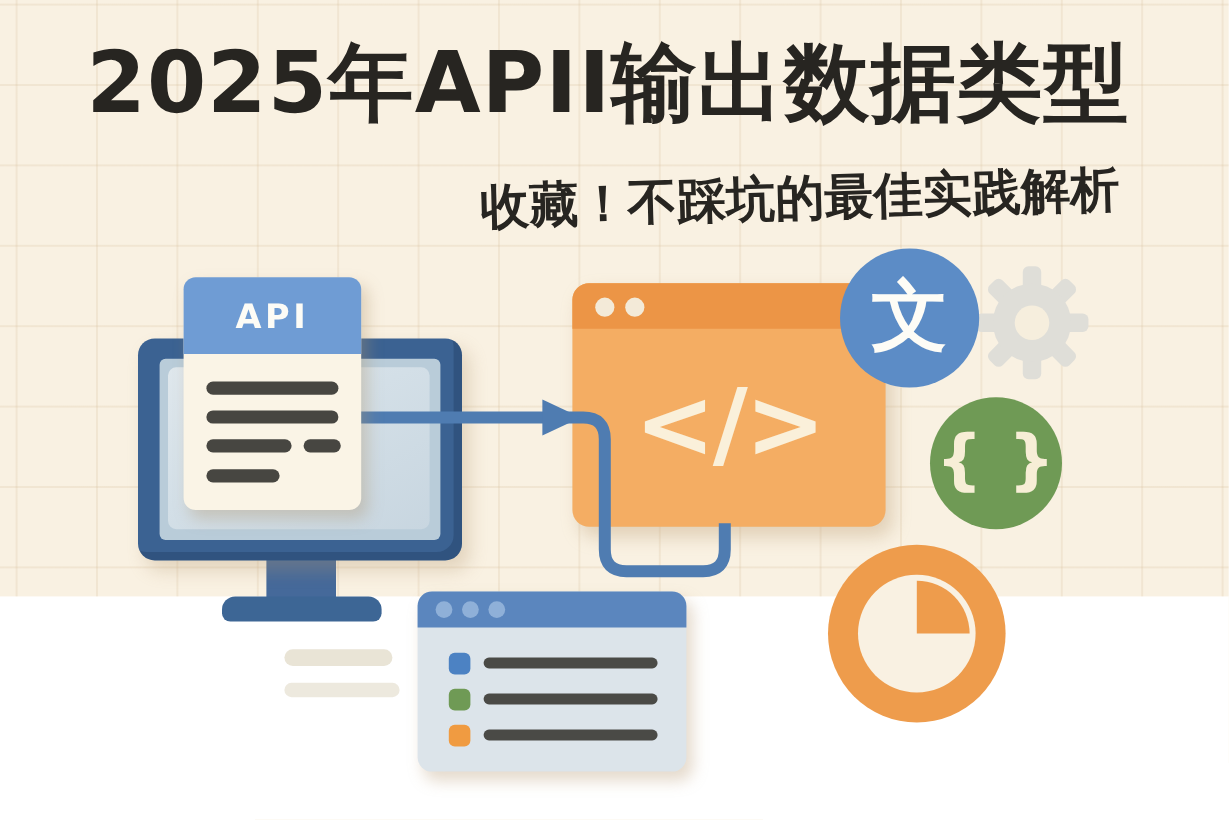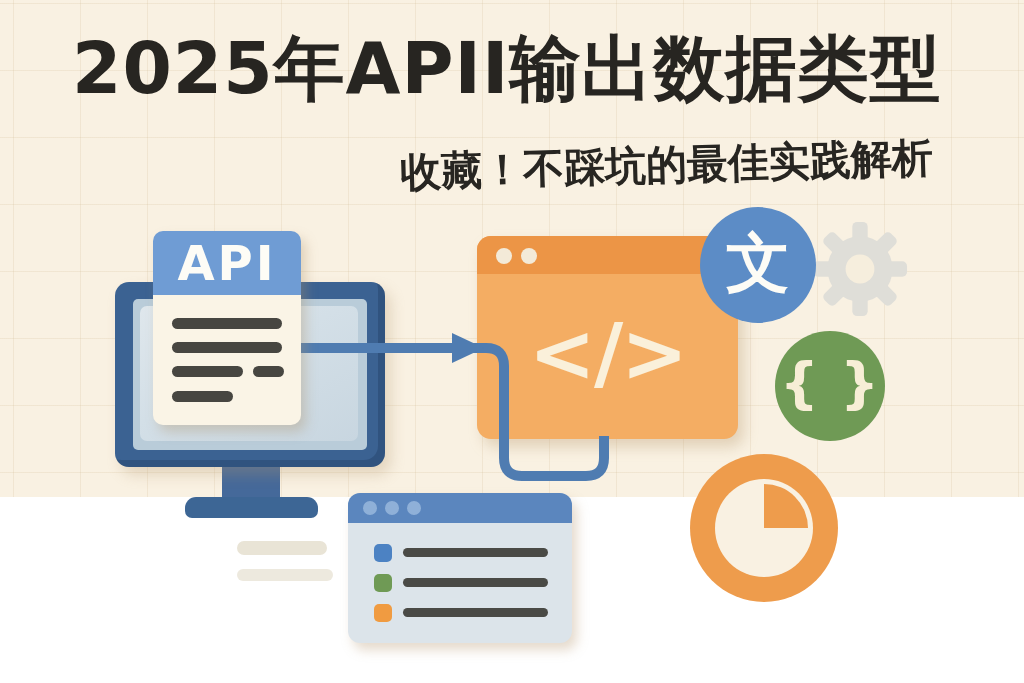--- a/index.html
+++ b/index.html
@@ -62,21 +62,21 @@
     position:absolute; left:153px; top:231px; width:148px; height:194px;
     background:#faf4e6; border-radius:10px; z-index:5;
     box-shadow: 5px 7px 12px rgba(175,145,105,0.35);
   }
   .api-doc-header {
     position:absolute; left:0; top:0; right:0; height:64px;
     background:#6f9cd4; border-radius:10px 10px 0 0;
     display:flex; align-items:center; justify-content:center;
   }
   .api-doc-label {
-    font-size:48px; font-weight:900; color:#fdfcf6; letter-spacing:3px;
+    font-size:28px; font-weight:900; color:#fdfcf6; letter-spacing:3px;
   }
   .doc-line { position:absolute; height:11px; border-radius:6px; background:#474641; }
   .doc-line.l1 { left:19px; top:87px;  width:110px; }
   .doc-line.l2 { left:19px; top:111px; width:110px; }
   .doc-line.l3a{ left:19px; top:135px; width:71px; }
   .doc-line.l3b{ left:100px;top:135px; width:31px; }
   .doc-line.l4 { left:19px; top:160px; width:61px; }
 
   
   .ghost-bar { position:absolute; background:#e9e4d6; border-radius:7px; z-index:1; }

